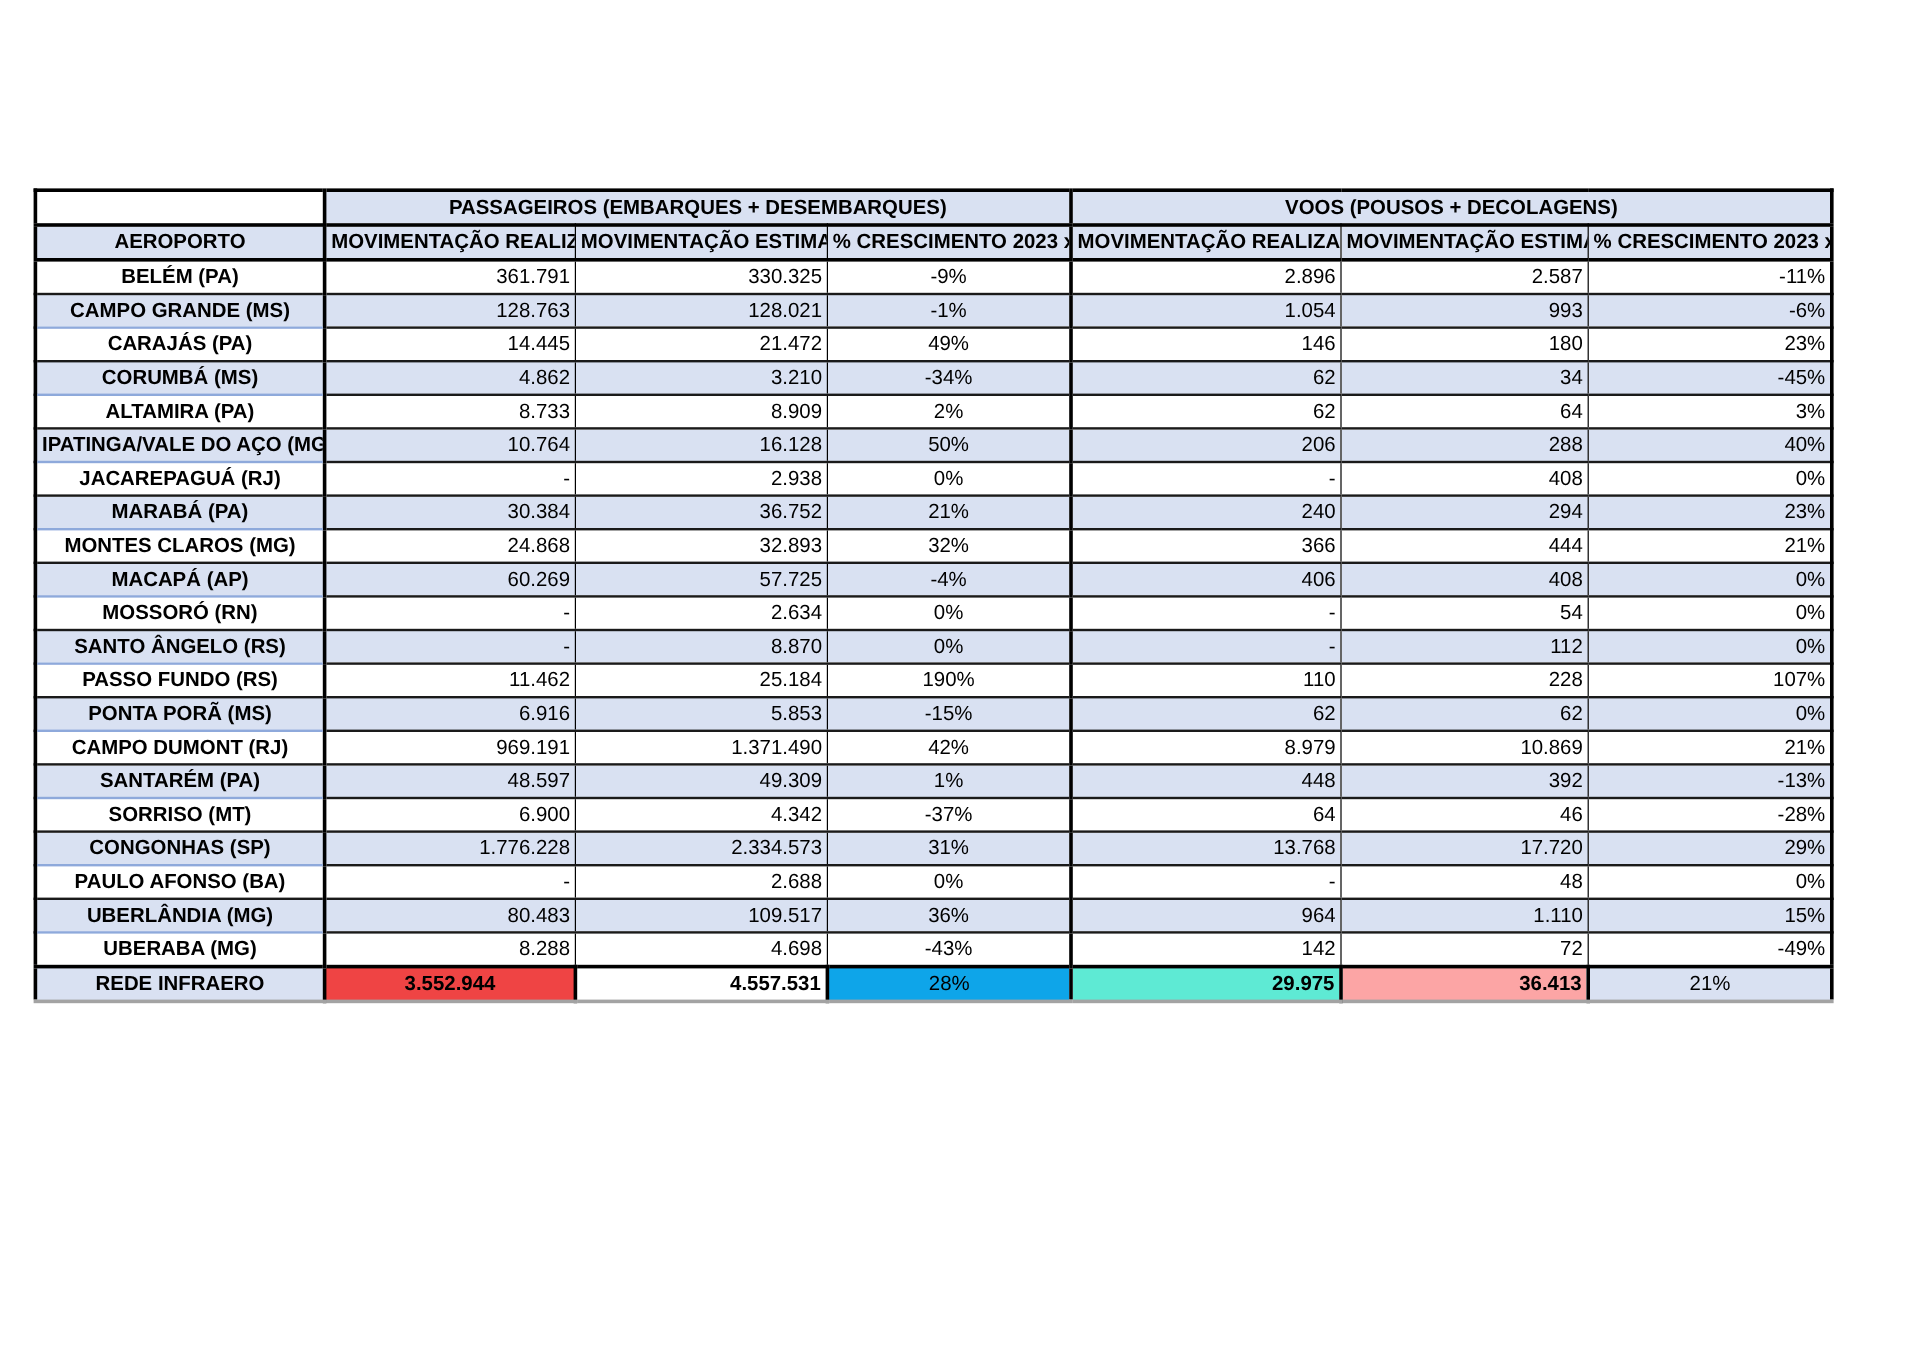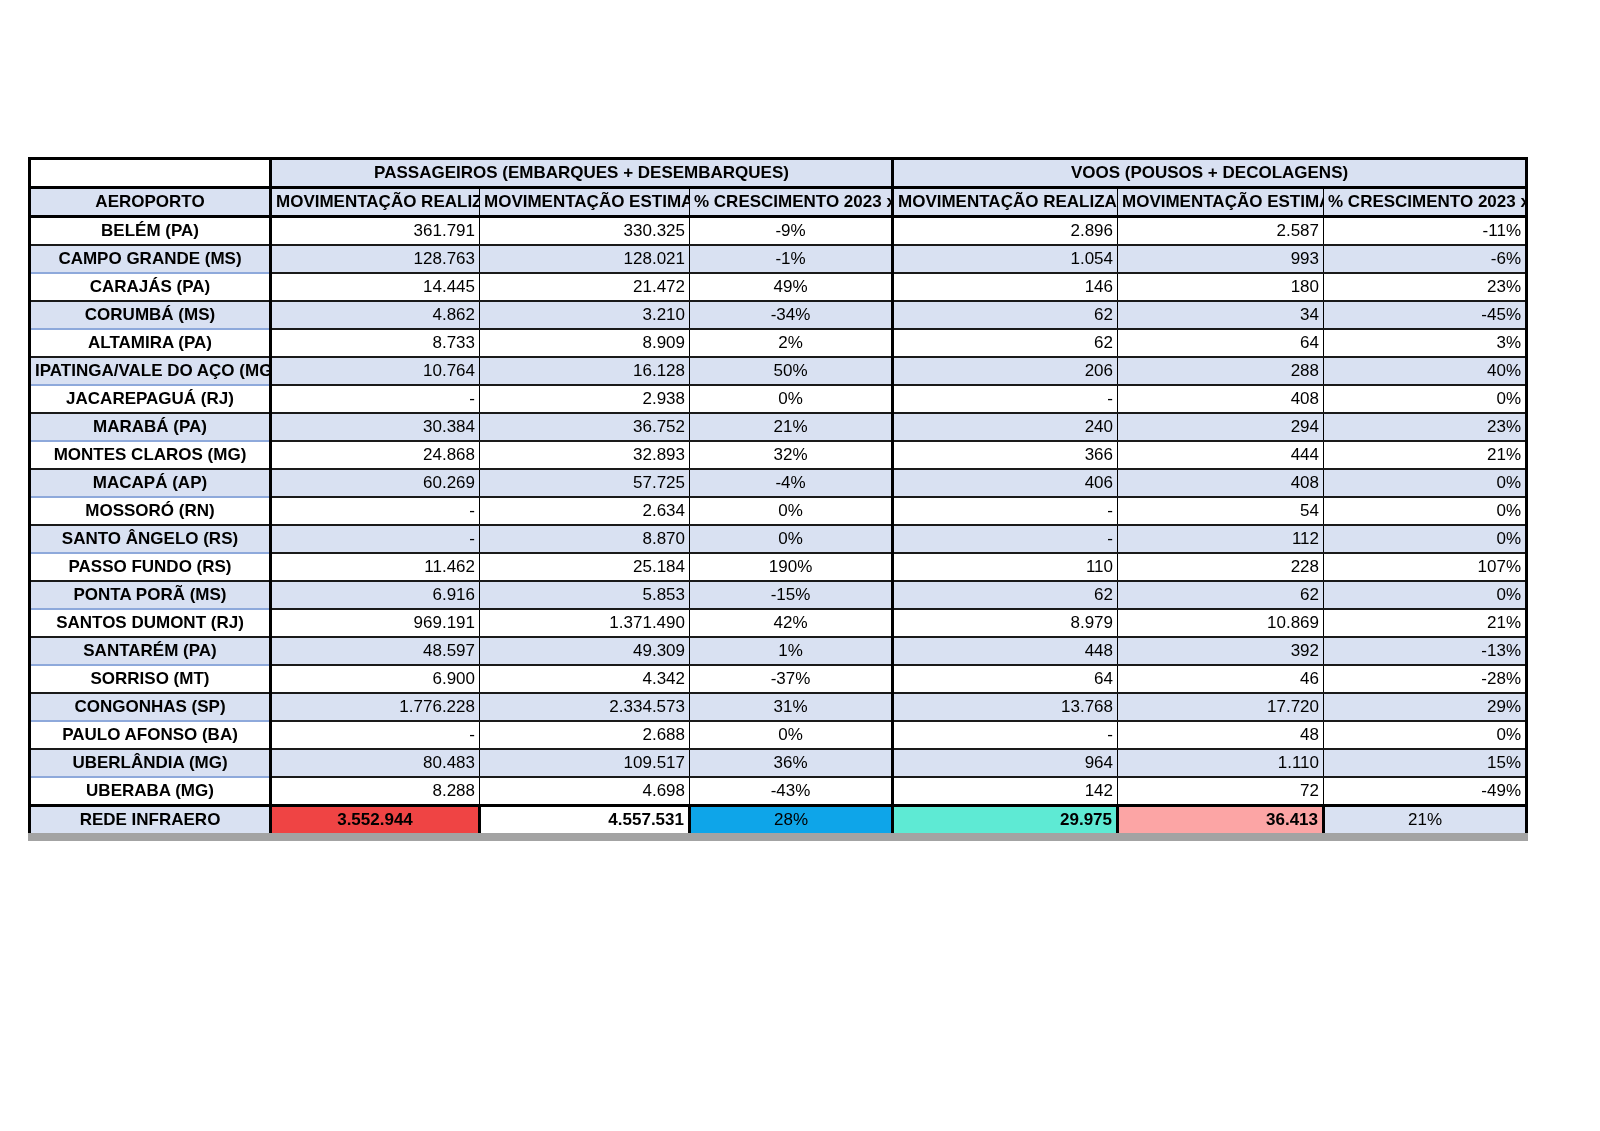--- a/index.html
+++ b/index.html
@@ -18,21 +18,21 @@
   .sub th { height: 128px; white-space: normal; line-height: 27px; padding: 0 2px; }
   .sub th, .grp th { border-left: 1px solid #000; }
   .thick-l { border-left: 3px solid #000 !important; }
   .hdr-bottom th { border-bottom: 3px solid #000; }
   td { border-left: 1px solid #000; border-bottom: 2px solid #1a1a1a; }
   td.name { font-weight: bold; text-align: center; border-right: 3px solid #000; font-size: 17px; margin-top: 48px; }
   td.num { text-align: right; padding-right: 11px; }
   td.pct { text-align: center; }
   td.pctr { text-align: right; padding-right: 3px; }
   tr.blue-row td.name { border-bottom: 2px solid #8ea9db; }
-  tr.total td { border-top: 3px solid #000; font-weight: bold; border-bottom: 8px solid #a3a3a3; }
+  tr.total td { border-top: 3px solid #000; font-weight: bold; border-bottom: 3px solid #a3a3a3; }
   tr.total td.pct, tr.total td.pct2 { font-weight: normal; text-align: center; }
   .sep { border-left: 3px solid #000 !important; }
 </style>
 </head>
 <body>
 
 <table id="sheet">
   <colgroup>
     <col style="width:241px">
     <col style="width:209px">
@@ -179,21 +179,21 @@
       <tr class="blue blue-row">
         <td class="name blue">PONTA PORÃ (MS)</td>
         <td class="num blue">6.916</td>
         <td class="num blue">5.853</td>
         <td class="pct blue">-15%</td>
         <td class="num sep blue">62</td>
         <td class="num blue">62</td>
         <td class="pctr blue">0%</td>
       </tr>
       <tr class="white">
-        <td class="name white">SANTOS DUMONT (RJ)</td>
+        <td class="name white">CAMPO DUMONT (RJ)</td>
         <td class="num white">969.191</td>
         <td class="num white">1.371.490</td>
         <td class="pct white">42%</td>
         <td class="num sep white">8.979</td>
         <td class="num white">10.869</td>
         <td class="pctr white">21%</td>
       </tr>
       <tr class="blue blue-row">
         <td class="name blue">SANTARÉM (PA)</td>
         <td class="num blue">48.597</td>

